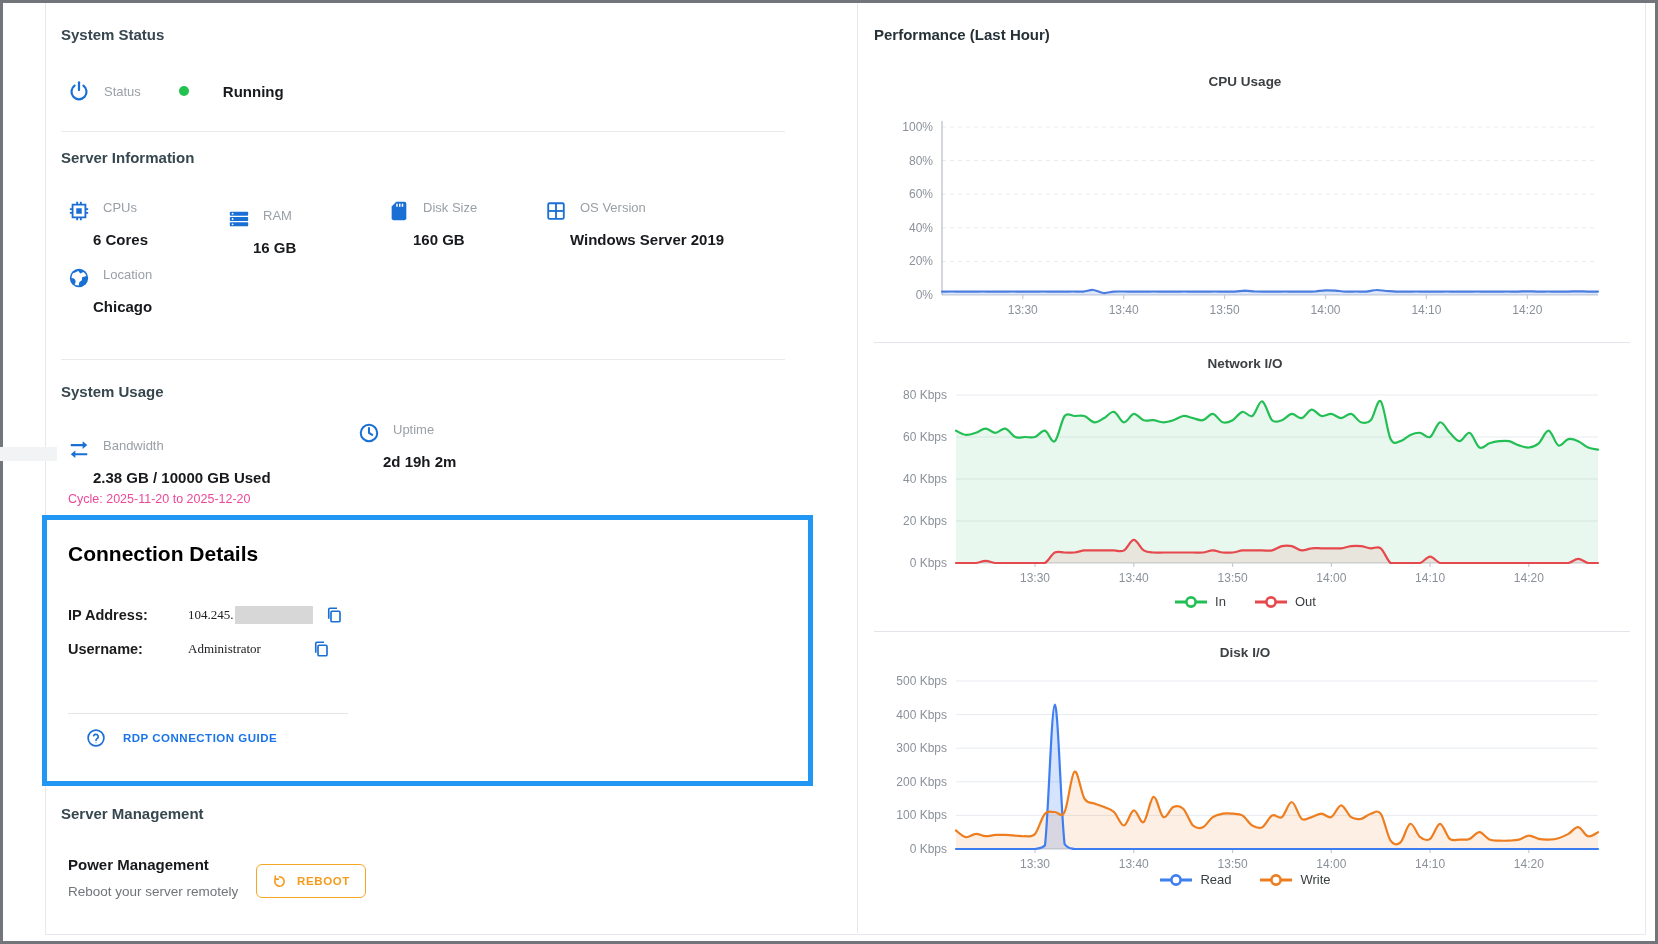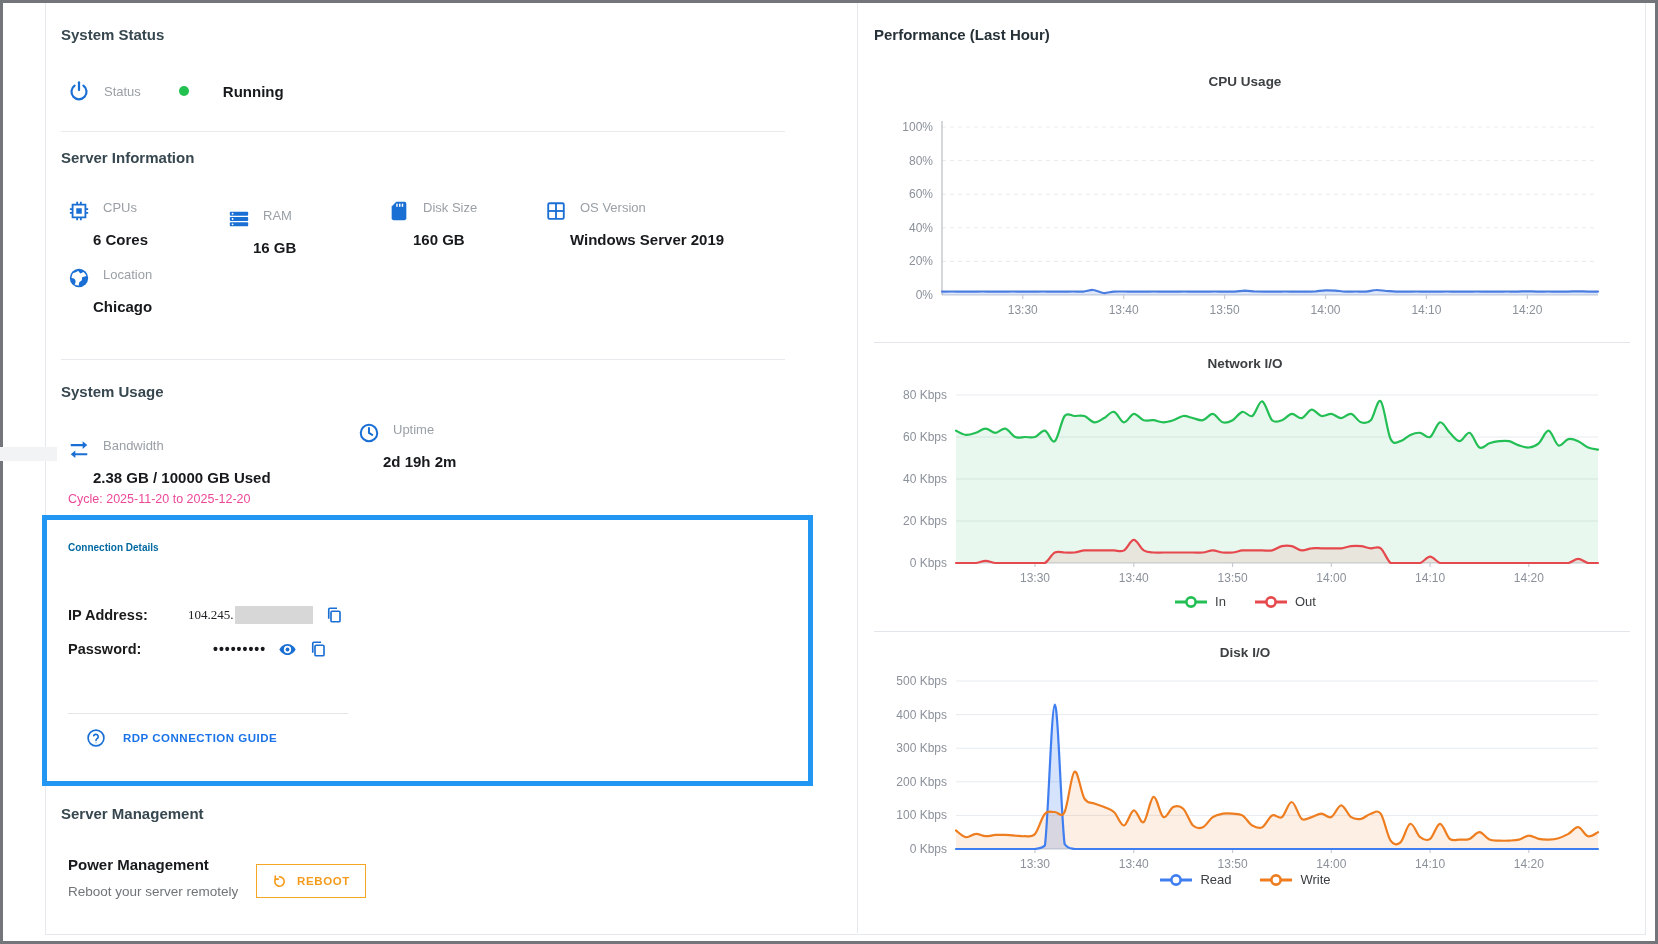--- a/index.html
+++ b/index.html
@@ -20,35 +20,35 @@
   .dot{width:10px;height:10px;border-radius:50%;background:#22c150;margin:0 9px 0 38px;}
   
   .info-item{position:absolute;}
   .icon-lab{display:flex;gap:13px;}
   .info-item .val{display:block;margin-top:9px;}
   .icon{flex:0 0 auto;display:inline-flex;}
   
   .cycle{font-size:12.5px;color:#ec4899;margin-top:6px;}
   
   .highlight-box{position:absolute;left:42px;top:515px;width:761px;height:261px;border:5px solid #2196f3;background:#fff;}
-  .conn-h{position:absolute;left:21px;top:22px;font-size:10px;font-weight:bold;color:#0369a1;}
+  .conn-h{position:absolute;left:21px;top:22px;font-size:21px;font-weight:bold;color:#000000;}
   .conn-rows{position:absolute;left:21px;top:78px;}
   .conn-row{display:flex;align-items:center;height:34px;}
   .conn-row .clabel{width:120px;font-size:14.5px;font-weight:bold;color:#1b1b1b;}
   .conn-row .cval{min-width:112px;display:flex;align-items:center;}
   .redacted{display:inline-block;width:78px;height:18px;background:#d7d7d7;margin-left:1px;}
   .icon-btn{background:none;border:none;padding:0;margin-left:12px;cursor:pointer;display:inline-flex;color:#1a6fd4;}
   .conn-hr{position:absolute;left:21px;top:193px;width:280px;height:1px;background:#e3e5e8;}
   .rdp-row{position:absolute;left:39px;top:208px;display:flex;align-items:center;gap:17px;cursor:pointer;}
   .rdp-row .rdp-txt{font-size:11.5px;font-weight:bold;letter-spacing:.5px;color:#1a73e8;}
   
   .power-title{position:absolute;left:68px;top:856px;font-size:15px;font-weight:bold;color:#17191c;}
   .power-sub{position:absolute;left:68px;top:884px;font-size:13.5px;color:#70757a;}
   .reboot-btn{position:absolute;left:256px;top:864px;width:110px;height:34px;background:#fff;
-    border:1.6px solid #f5a623;border-radius:0;color:#f59b1b;display:flex;align-items:center;
+    border:1.6px solid #f5a623;border-radius:6px;color:#f59b1b;display:flex;align-items:center;
     justify-content:center;gap:10px;font-family:"Liberation Sans",sans-serif;
     font-size:11.5px;font-weight:bold;letter-spacing:.6px;cursor:pointer;}
   
   .chart-title{position:absolute;left:880px;width:730px;text-align:center;font-size:13.5px;font-weight:bold;color:#3c4043;}
   .chart-svg{position:absolute;left:880px;width:730px;height:212px;}
   .legend{position:absolute;left:880px;width:730px;display:flex;justify-content:center;gap:28px;}
   .legend-item{display:flex;align-items:center;gap:7px;font-size:13px;color:#3c4043;cursor:pointer;}
   .edge-artifact{position:absolute;left:0;top:447px;width:57px;height:14px;background:#f2f3f4;z-index:60;}
   svg text{font-family:"Liberation Sans",sans-serif;}
 </style>
@@ -190,31 +190,24 @@
         <span class="redacted"></span>
       </span>
       <button class="icon-btn">
         <svg width="18" height="18" viewBox="0 0 24 24" fill="none" stroke="currentColor" stroke-width="2.2">
           <rect x="8" y="7" width="12" height="14" rx="1.5"></rect>
             <path d="M5 17V4.5A1.5 1.5 0 0 1 6.5 3H16"></path>
         </svg>
       </button>
     </div>
     <div class="conn-row">
-      <span class="clabel">Password:</span>
-      <span class="cval" style="min-width:84px;">
-          <span class="val" style="letter-spacing:1px;font-size:14px;">•••••••••</span>
+      <span class="clabel">Username:</span>
+      <span class="cval">
+          <span class="mono">Administrator</span>
         </span>
-      <button class="icon-btn" style="margin-left:6px;">
-        <svg width="19" height="19" viewBox="0 0 24 24" fill="#1a6fd4">
-          <path d="M12 5C6.8 5 3 9.2 1.7 12 3 14.8 6.8 19 12 19s9-4.2 10.3-7C21 9.2 17.2 5 12 5z"></path>
-          <circle cx="12" cy="12" r="4.6" fill="#fff"></circle>
-            <circle cx="12" cy="12" r="2.4" fill="#1a6fd4"></circle>
-        </svg>
-      </button>
       <button class="icon-btn">
         <svg width="18" height="18" viewBox="0 0 24 24" fill="none" stroke="currentColor" stroke-width="2.2">
           <rect x="8" y="7" width="12" height="14" rx="1.5"></rect>
             <path d="M5 17V4.5A1.5 1.5 0 0 1 6.5 3H16"></path>
         </svg>
       </button>
     </div>
   </div>
   <div class="conn-hr"></div>
   <div class="rdp-row">

